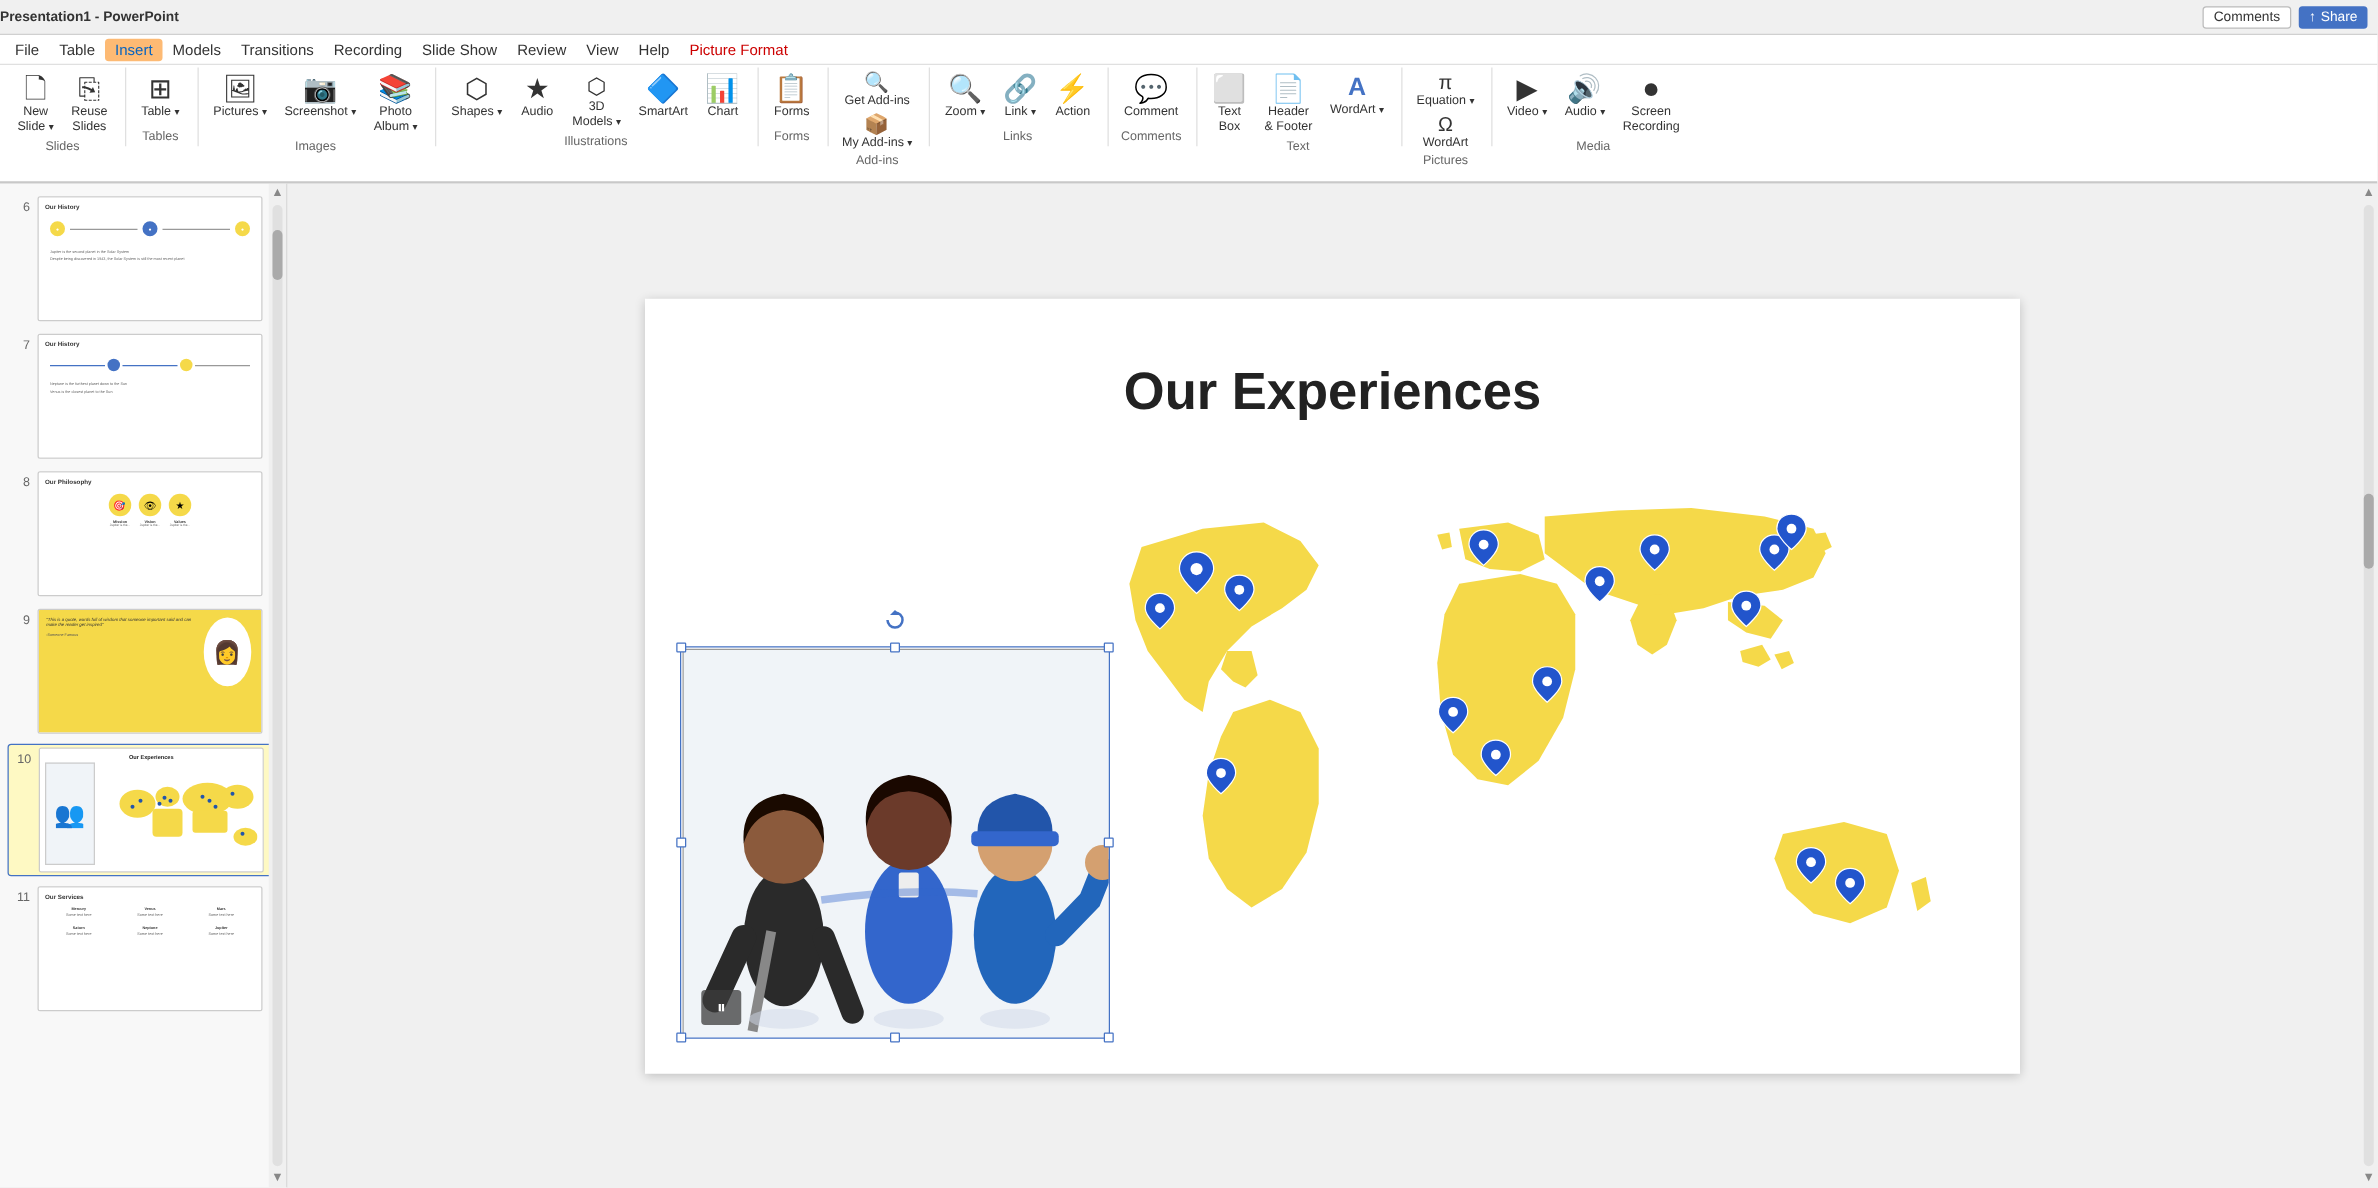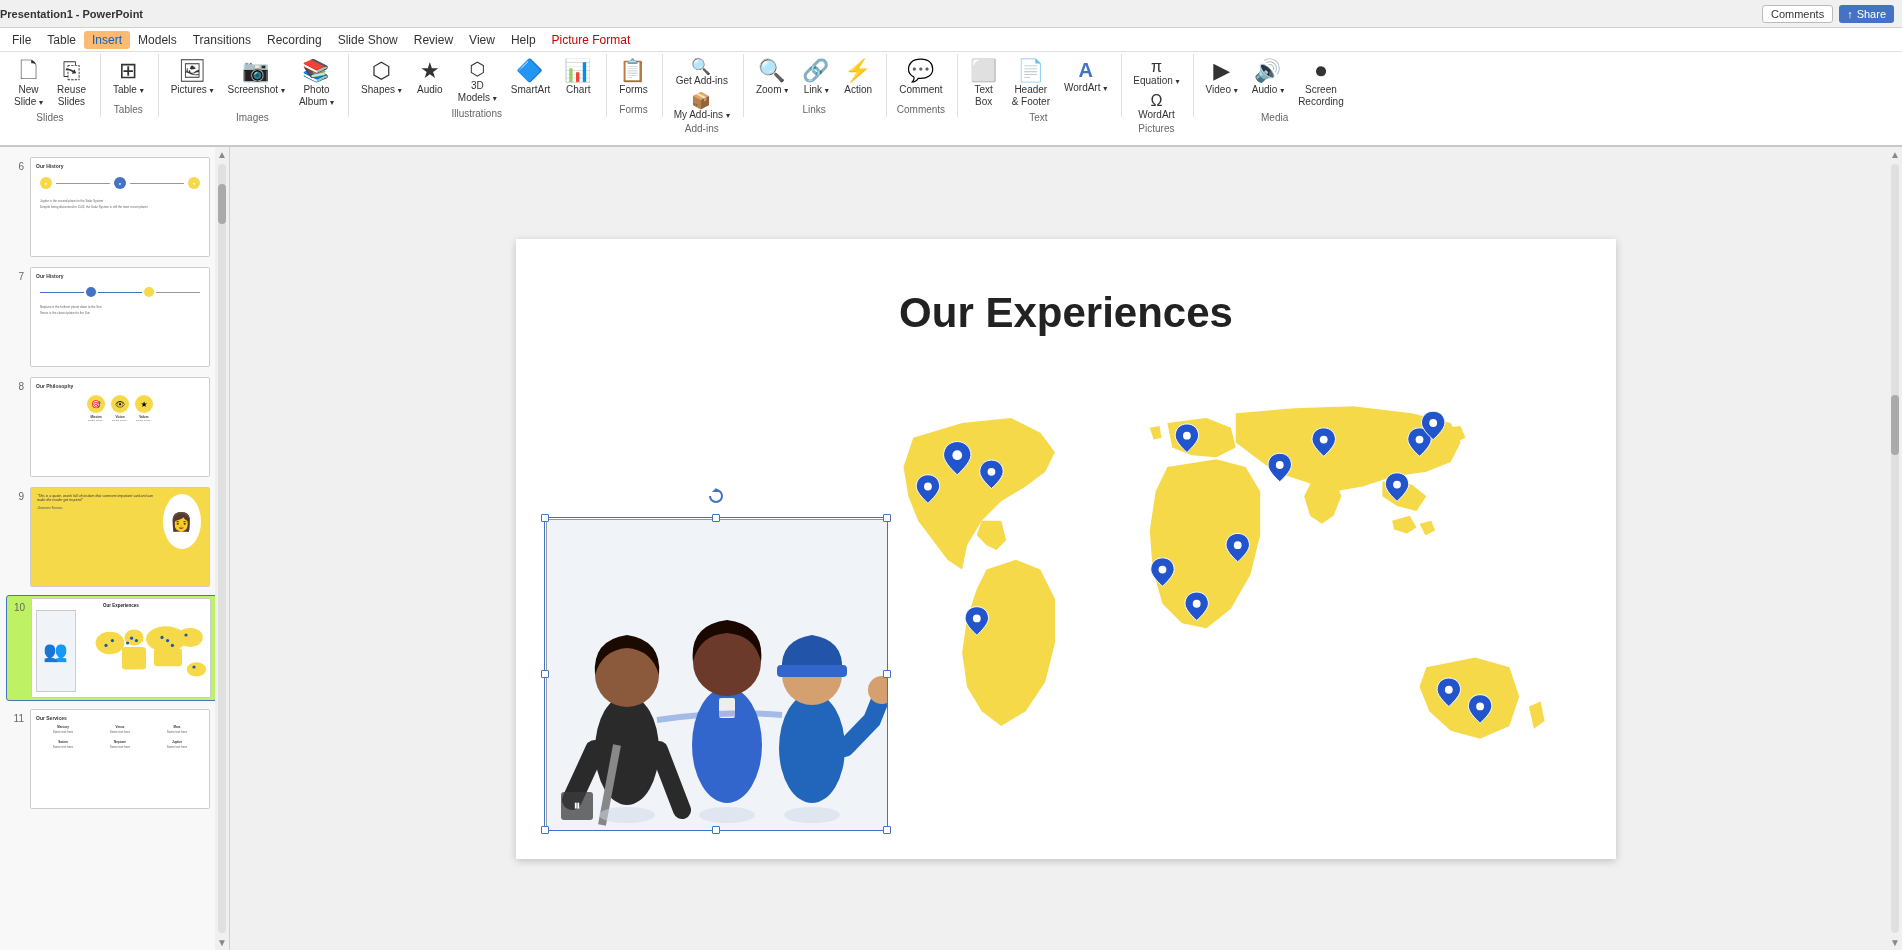--- a/index.html
+++ b/index.html
@@ -126,21 +126,21 @@
       gap: 6px;
     }
     .slide-thumb {
       display: flex;
       gap: 6px;
       align-items: flex-start;
       cursor: pointer;
       padding: 2px;
       border-radius: 3px;
     }
-    .slide-thumb.active { background: #bef264; border: 1px solid #4472c4; }
+    .slide-thumb.active { background: #fef9c3; border: 1px solid #4472c4; }
     .slide-num {
       font-size: 10px;
       color: #666;
       min-width: 16px;
       text-align: right;
       padding-top: 4px;
     }
     .slide-preview {
       width: 180px;
       height: 100px;

